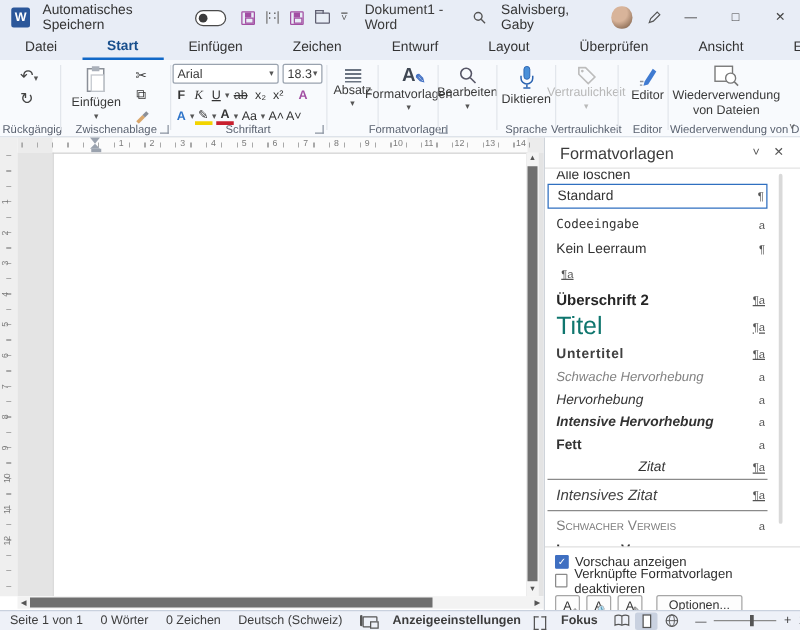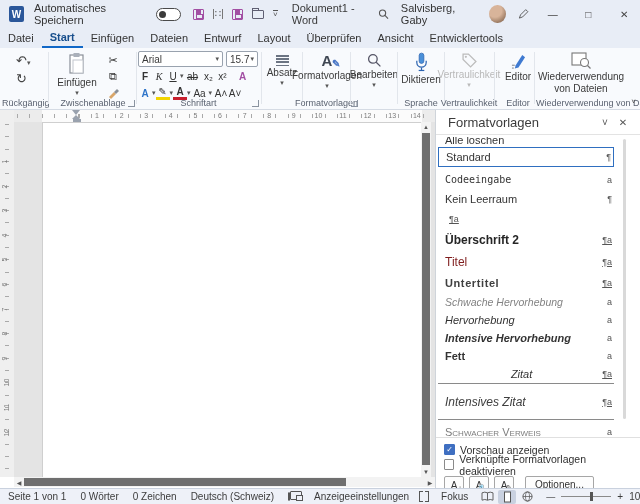--- a/index.html
+++ b/index.html
@@ -27,21 +27,21 @@
   .doc-title { margin-left:14px; color:#3a3a3a; }
   .tb-right { margin-left:auto; display:flex; align-items:center; gap:12px; padding-right:4px; }
   .avatar { width:18px; height:18px; border-radius:50%;
             background:radial-gradient(circle at 35% 30%, #d8b49a 0 40%, #9a7a62 75%, #6e564a); }
   .winbtn { width:26px; height:20px; display:flex; align-items:center; justify-content:center;
             font-size:10px; color:#444; }
 
   
   .menubar { position:absolute; left:0; top:28px; width:640px; height:20px; background:#e8edf6;
              display:flex; align-items:center; font-size:11px; }
-  .tab { padding:0 8px; height:20px; display:flex; align-items:center; color:#333; }
+  .tab { padding:0 20px; height:20px; display:flex; align-items:center; color:#333; }
   .tab.active { color:#174e8c; border-bottom:2px solid #1168c7; font-weight:bold; }
   .dd { font-size:7px; color:#555; }
 
   
   .ribbon { position:absolute; left:0; top:48px; width:640px; height:62px; background:#f8fafd;
             border-bottom:1px solid #d5dbe4; font-size:10px; color:#3a3a3a; }
   .rsep { position:absolute; top:4px; width:1px; height:52px; background:#e2e6ec; }
   .rgroup { position:absolute; top:0; height:62px; }
   .glabel { position:absolute; bottom:2px; left:0; right:0; text-align:center; font-size:9px; color:#5a6270; white-space:nowrap; }
   .launcher { position:absolute; bottom:3px; width:7px; height:7px; border-left:1px solid #8a93a0; border-bottom:1px solid #8a93a0;
@@ -100,21 +100,21 @@
   .ssym { font-size:9px; color:#555; margin-left:4px; }
   .sym-linked { text-decoration:underline; }
   .clear-row { height:10px; overflow:hidden; }
   .clear-row .sname { font-size:11px; color:#333; margin-top:-4px; }
   .sel { border:1px solid #2f6fc0; background:#fff; }
   .st-standard .sname { font-size:11px; }
   .st-code .sname { font-family:"DejaVu Sans Mono",monospace; font-size:10px; }
   .st-nospace .sname { font-size:11px; }
   .st-h1 .sname { font-weight:bold; font-size:14px; color:#262626; }
   .st-h2 .sname { font-weight:bold; font-size:12px; color:#262626; }
-  .st-title .sname { font-size:12px; color:#7f1d1d; }
+  .st-title .sname { font-size:20px; color:#0f766e; }
   .st-subtitle .sname { font-weight:bold; font-size:11px; letter-spacing:0.6px; color:#404040; }
   .st-subtle-emph .sname { font-style:italic; color:#828282; font-size:10.5px; }
   .st-emph .sname { font-style:italic; font-size:11px; }
   .st-intense-emph .sname { font-style:italic; font-weight:bold; font-size:11px; }
   .st-bold .sname { font-weight:bold; font-size:11px; }
   .st-quote .sname { font-style:italic; font-size:11px; text-align:center; }
   .st-intense-quote { border-top:1px solid #8a8a8a; border-bottom:1px solid #8a8a8a; }
   .st-intense-quote .sname { font-style:italic; font-size:12px; color:#404040; }
   .st-subtle-ref .sname { font-variant:small-caps; color:#7d7d7d; font-size:11px; }
   .st-intense-ref .sname { font-variant:small-caps; font-weight:bold; font-size:11px; color:#333; }
@@ -131,21 +131,21 @@
                  font-size:10px; color:#333; padding:0 9px; margin-left:6px; }
 
   
   .statusbar { position:absolute; left:0; top:488px; width:640px; height:16px; background:#eef1f8;
                border-top:1px solid #c9d1de; font-size:10px; color:#3c3c3c; display:flex; align-items:center; }
   .sb-item { margin-left:14px; white-space:nowrap; }
   .sb-item:first-child { margin-left:8px; }
   .kbd-icon { width:13px; height:9px; border:1px solid #555; border-radius:1px; margin-left:14px;
               background:repeating-linear-gradient(to right,#555 0 1px,transparent 1px 3px) center/7px 3px no-repeat; }
   .sb-right { margin-left:auto; display:flex; align-items:center; gap:10px; padding-right:8px; }
-  .sb-icon-label { display:flex; align-items:flex-start; gap:12px; }
+  .sb-icon-label { display:flex; align-items:flex-end; gap:12px;font-weight:bold; }
   .disp-icon { width:12px; height:9px; border:1px solid #555; border-radius:1px; position:relative; }
   .disp-icon::after { content:""; position:absolute; right:-2px; bottom:-2px; width:5px; height:4px; background:#eef1f8; border:1px solid #555; }
   .focus-icon { width:10px; height:9px; position:relative; }
   .focus-icon::before, .focus-icon::after { content:""; position:absolute; width:3px; height:9px; border:1px solid #555; }
   .focus-icon::before { left:0; border-right:none; }
   .focus-icon::after { right:0; border-left:none; }
   .views { display:flex; align-items:center; gap:2px; }
   .vbtn { width:18px; height:14px; display:flex; align-items:center; justify-content:center; border-radius:2px; }
   .vbtn.active { background:#c9d1e0; }
   .zoomctl { display:flex; align-items:center; gap:6px; }
@@ -187,21 +187,21 @@
       <span class="winbtn">—</span>
       <span class="winbtn">□</span>
       <span class="winbtn">✕</span>
     </div>
   </div>
 
   <div class="menubar">
     <span class="tab">Datei</span>
     <span class="tab active">Start</span>
     <span class="tab">Einfügen</span>
-    <span class="tab">Dateien</span>
+    <span class="tab">Zeichen</span>
     <span class="tab">Entwurf</span>
     <span class="tab">Layout</span>
     <span class="tab">Überprüfen</span>
     <span class="tab">Ansicht</span>
     <span class="tab">Entwicklertools</span>
 
   </div>
 
   <div class="ribbon">
 
@@ -232,21 +232,21 @@
       <span class="launcher" style="right:1px;"></span>
     </div>
     <div class="rsep" style="left:136px;"></div>
 
     <div class="rgroup" style="left:138px;width:121px;">
       <div class="combo" style="position:absolute;left:0;top:3px;width:85px;">
         <span>Arial</span>
         <span class="dd">▾</span>
       </div>
       <div class="combo" style="position:absolute;left:88px;top:3px;width:32px;">
-        <span>15.7</span>
+        <span>18.3</span>
         <span class="dd">▾</span>
       </div>
       <div style="position:absolute;left:0;top:21px;display:flex;align-items:center;">
         <span class="fbtn" style="font-weight:bold;">F</span>
         <span class="fbtn" style="font-style:italic;font-family:'Liberation Serif',serif;">K</span>
         <span class="fbtn" style="text-decoration:underline;">U</span>
         <span class="dd">▾</span>
         <span class="fbtn" style="text-decoration:line-through;width:18px;">ab</span>
         <span class="fbtn">x₂</span>
         <span class="fbtn">x²</span>
@@ -464,21 +464,21 @@
         <span class="ssym">a</span>
       </div>
       <div class="srow st-bold" style="height:18px;">
         <span class="sname">Fett</span>
         <span class="ssym">a</span>
       </div>
       <div class="srow st-quote" style="height:18px;">
         <span class="sname">Zitat</span>
         <span class="ssym sym-linked">¶a</span>
       </div>
-      <div class="srow st-intense-quote" style="height:37px;">
+      <div class="srow st-intense-quote" style="height:26px;">
         <span class="sname">Intensives Zitat</span>
         <span class="ssym sym-linked">¶a</span>
       </div>
       <div class="srow st-subtle-ref" style="height:19px;margin-top:2px;">
         <span class="sname">Schwacher Verweis</span>
         <span class="ssym">a</span>
       </div>
       <div class="srow st-intense-ref" style="height:19px;">
         <span class="sname">Intensiver Verweis</span>
         <span class="ssym">a</span>

